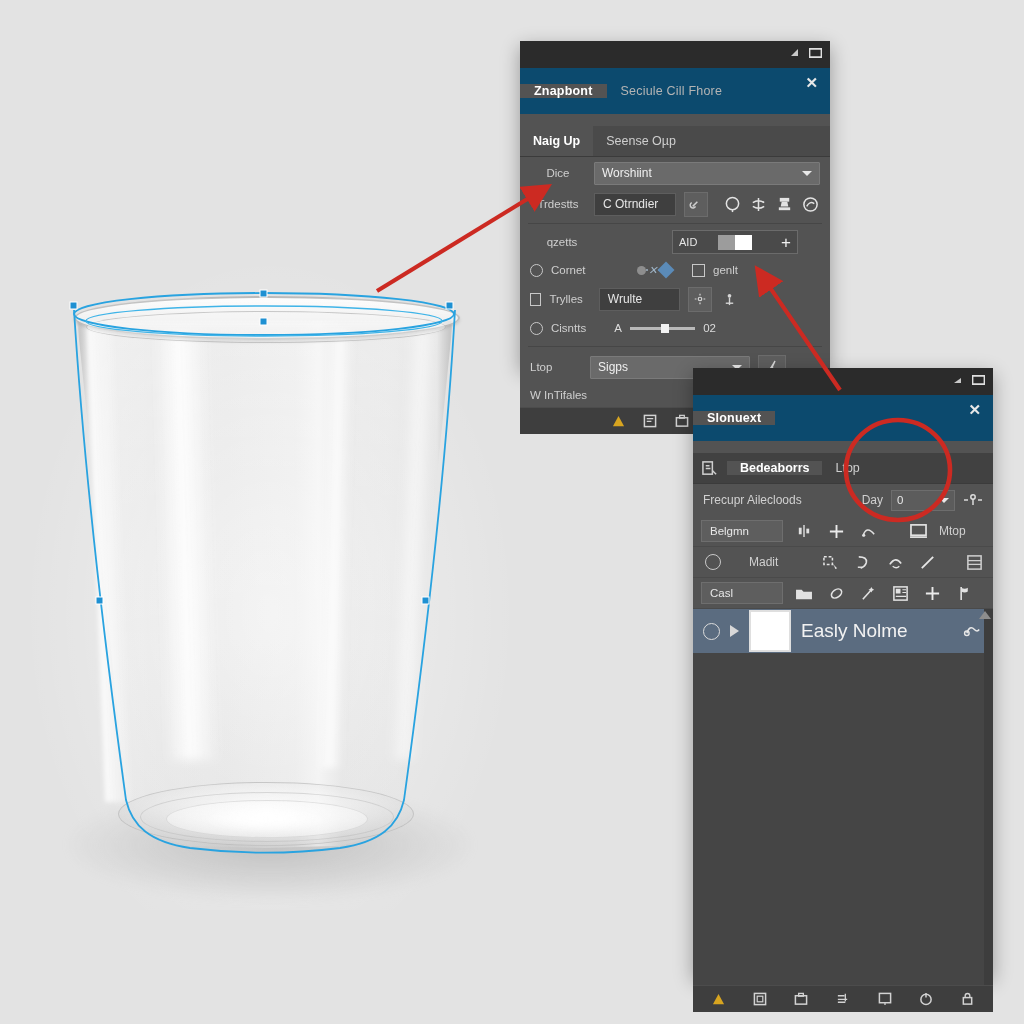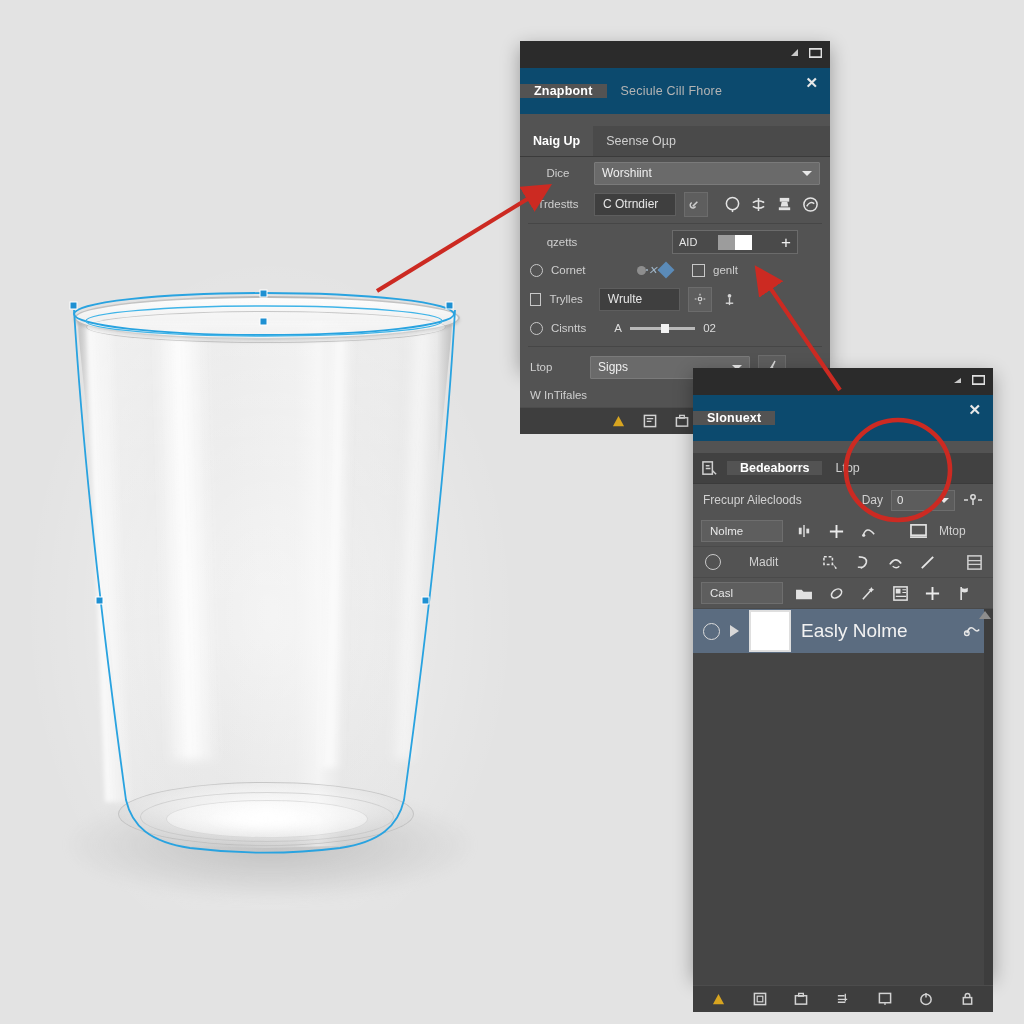--- a/index.html
+++ b/index.html
@@ -525,21 +525,21 @@
         <svg width="20" height="16" viewBox="0 0 20 16">
             <path d="M1 8 h4 M15 8 h4" stroke="#dcdcdc" stroke-width="1.5"></path>
             <circle cx="10" cy="5" r="2.2" fill="none" stroke="#dcdcdc" stroke-width="1.5"></circle>
             <path d="M10 7 v6" stroke="#dcdcdc" stroke-width="1.5"></path>
           </svg>
       </span>
     </div>
 
     <div class="p2-toolrow">
       <div class="p2-btn">
-        <span>Nolme</span>
+        <span>Belgmn</span>
       </div>
       <span class="toolicon">
         <svg width="16" height="16" viewBox="0 0 17 17">
             <path d="M8.5 2 v13" stroke="#e0e0e0" stroke-width="1.5"></path>
             <rect x="3" y="5" width="3" height="7" fill="#e0e0e0"></rect>
             <rect x="11" y="6" width="3" height="5" fill="#e0e0e0"></rect>
           </svg>
       </span>
       <span class="toolicon">
         <svg width="17" height="17" viewBox="0 0 18 18">

